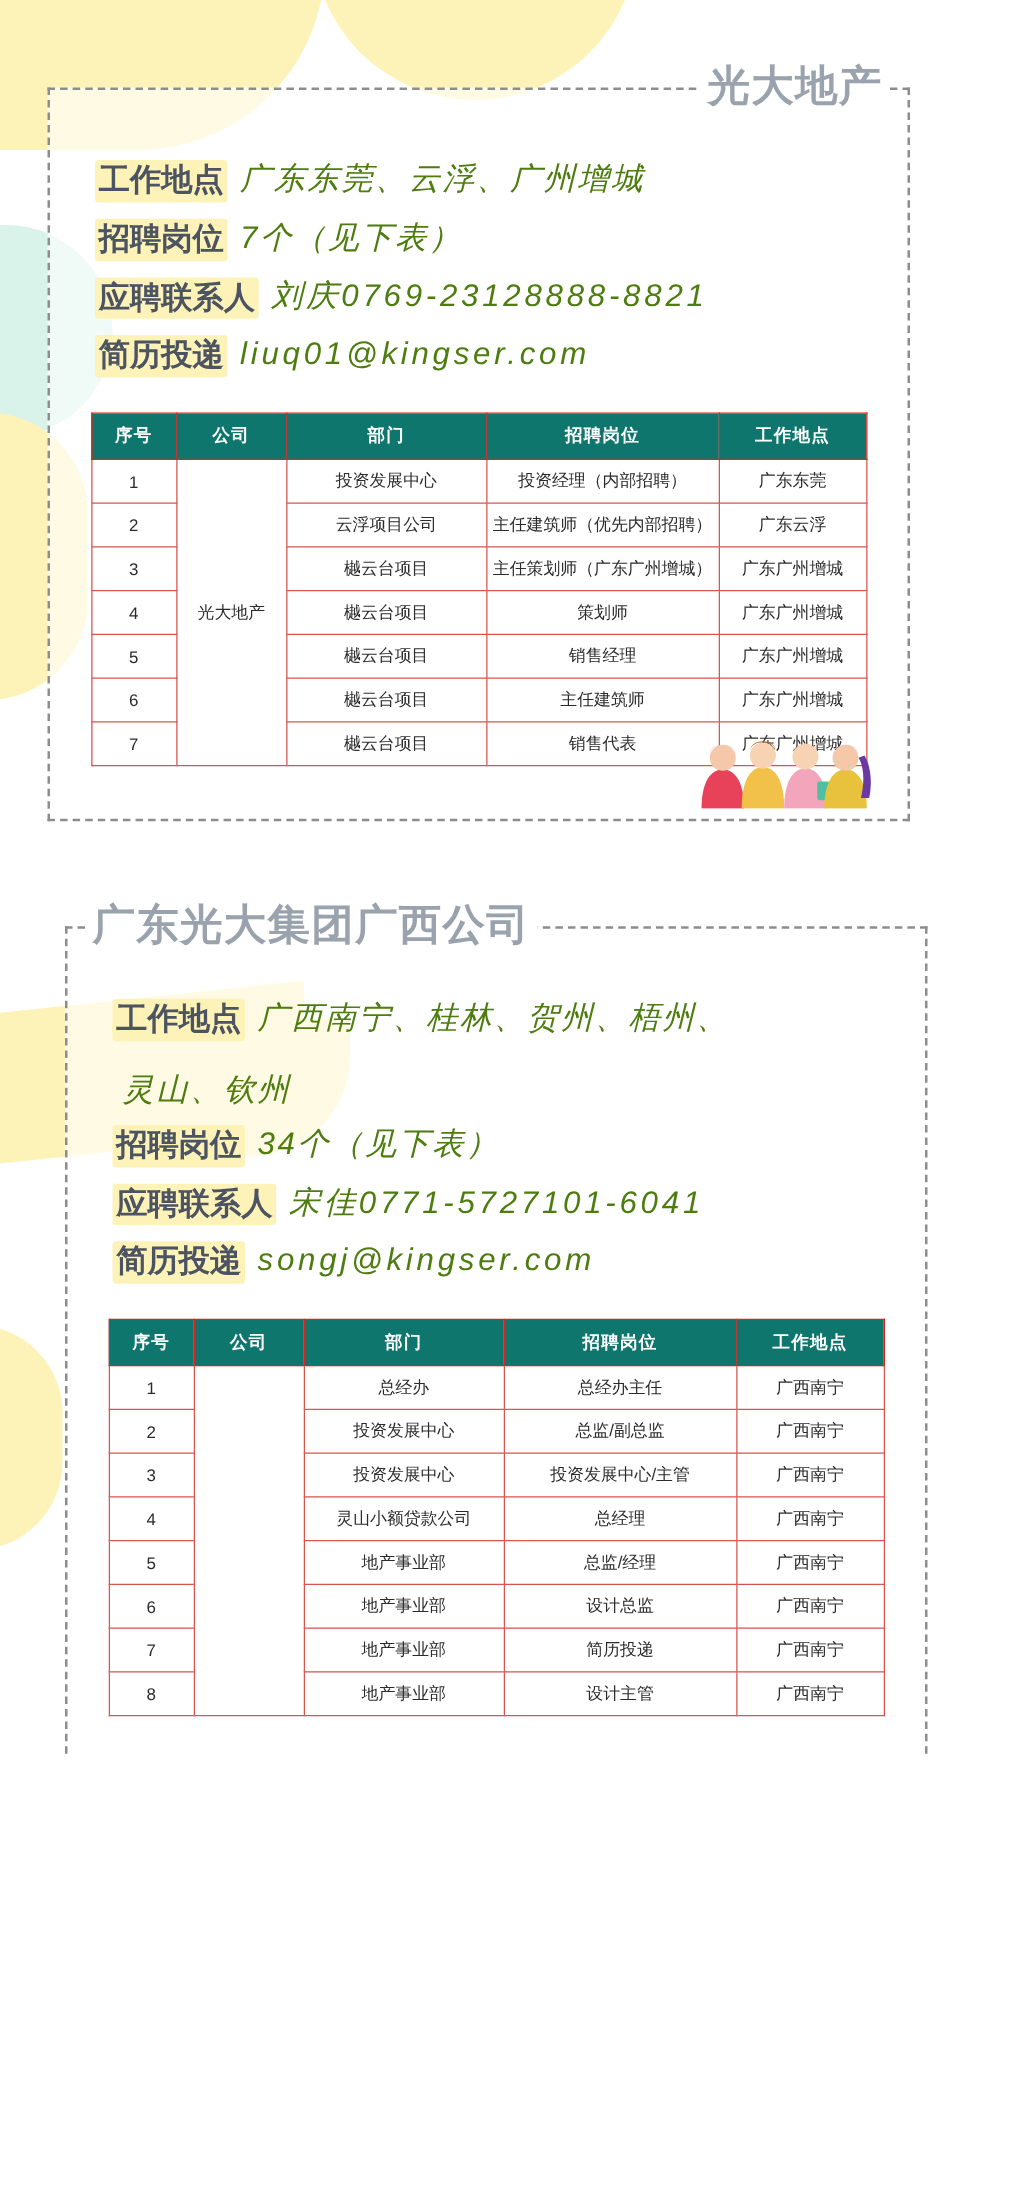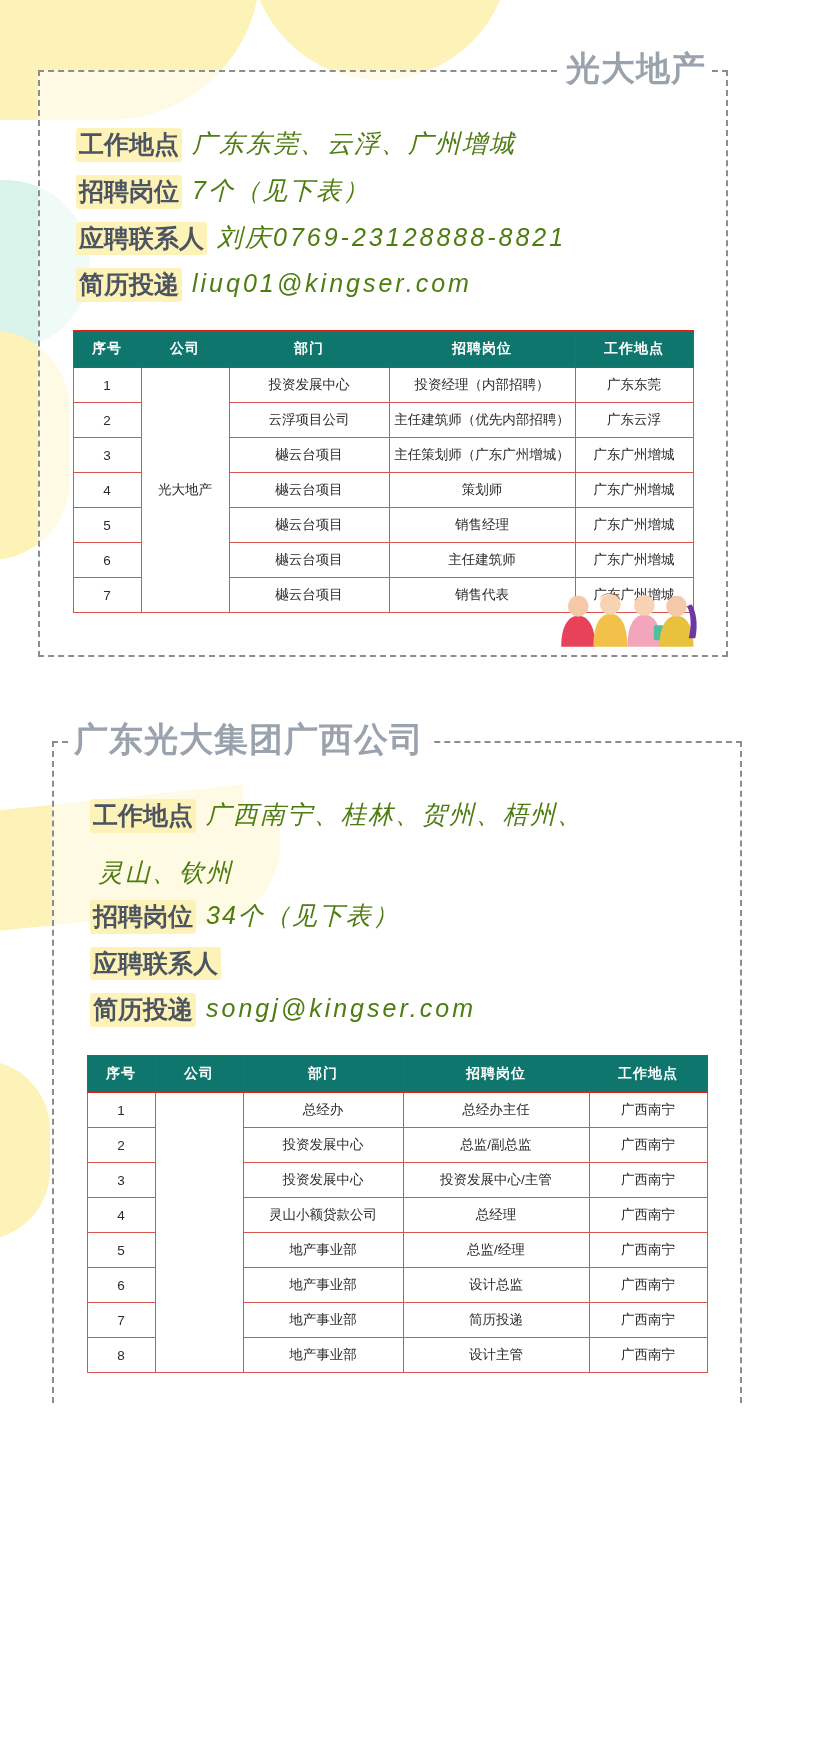--- a/index.html
+++ b/index.html
@@ -330,20 +330,21 @@
       <span class="info-label">工作地点</span>
       <span class="info-value">广西南宁、桂林、贺州、梧州、</span>
       <span class="info-value wrap-extra">灵山、钦州</span>
     </div>
     <div class="info-row">
       <span class="info-label">招聘岗位</span>
       <span class="info-value">34个（见下表）</span>
     </div>
     <div class="info-row">
       <span class="info-label">应聘联系人</span>
+      <span class="info-value mono">宋佳0771-5727101-6041</span>
     </div>
     <div class="info-row">
       <span class="info-label">简历投递</span>
       <span class="info-value mono">songj@kingser.com</span>
     </div>
   </div>
 
   <table class="job-table">
     <colgroup>
       <col class="col-no">

